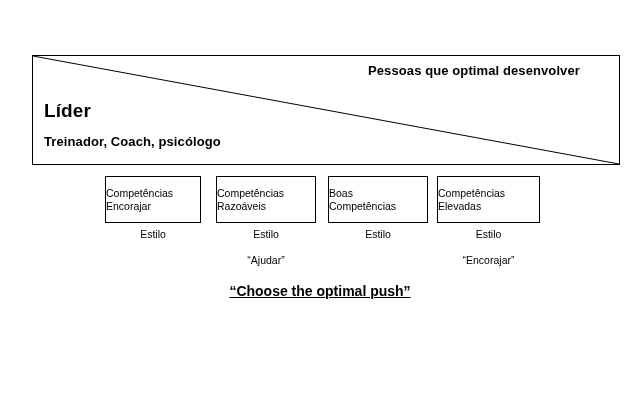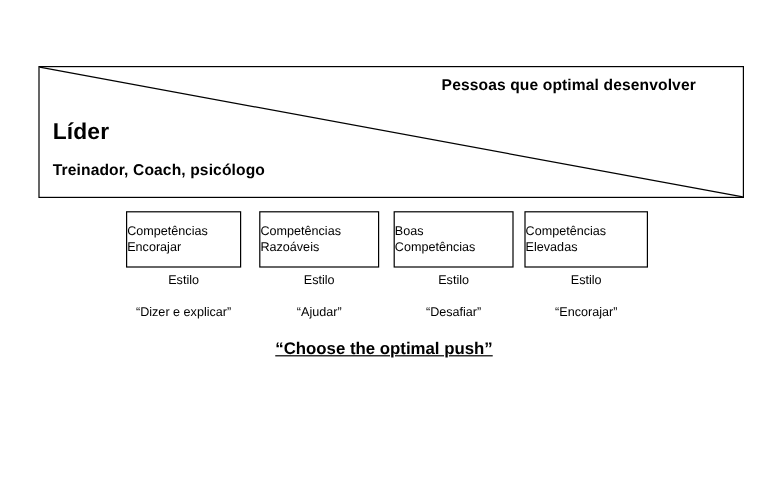--- a/index.html
+++ b/index.html
@@ -148,35 +148,33 @@
 
   <div class="panel-label label-leader">Líder</div>
 
   <div class="panel-label label-roles">Treinador, Coach, psicólogo</div>
 
   <div class="comp-box c0">
     <span class="line">Competências</span>
     <span class="line">Encorajar</span>
   </div>
   <div class="style-label c0">Estilo</div>
-  <div class="quote-label c0">“Dizer e explicar”</div>
 
   <div class="comp-box c1">
     <span class="line">Competências</span>
     <span class="line">Razoáveis</span>
   </div>
   <div class="style-label c1">Estilo</div>
   <div class="quote-label c1">“Ajudar”</div>
 
   <div class="comp-box c2">
     <span class="line">Boas</span>
     <span class="line">Competências</span>
   </div>
   <div class="style-label c2">Estilo</div>
-  <div class="quote-label c2">“Desafiar”</div>
 
   <div class="comp-box c3">
     <span class="line">Competências</span>
     <span class="line">Elevadas</span>
   </div>
   <div class="style-label c3">Estilo</div>
   <div class="quote-label c3">“Encorajar”</div>
 
   <div class="tagline">
     <span>“Choose the optimal push”</span>

